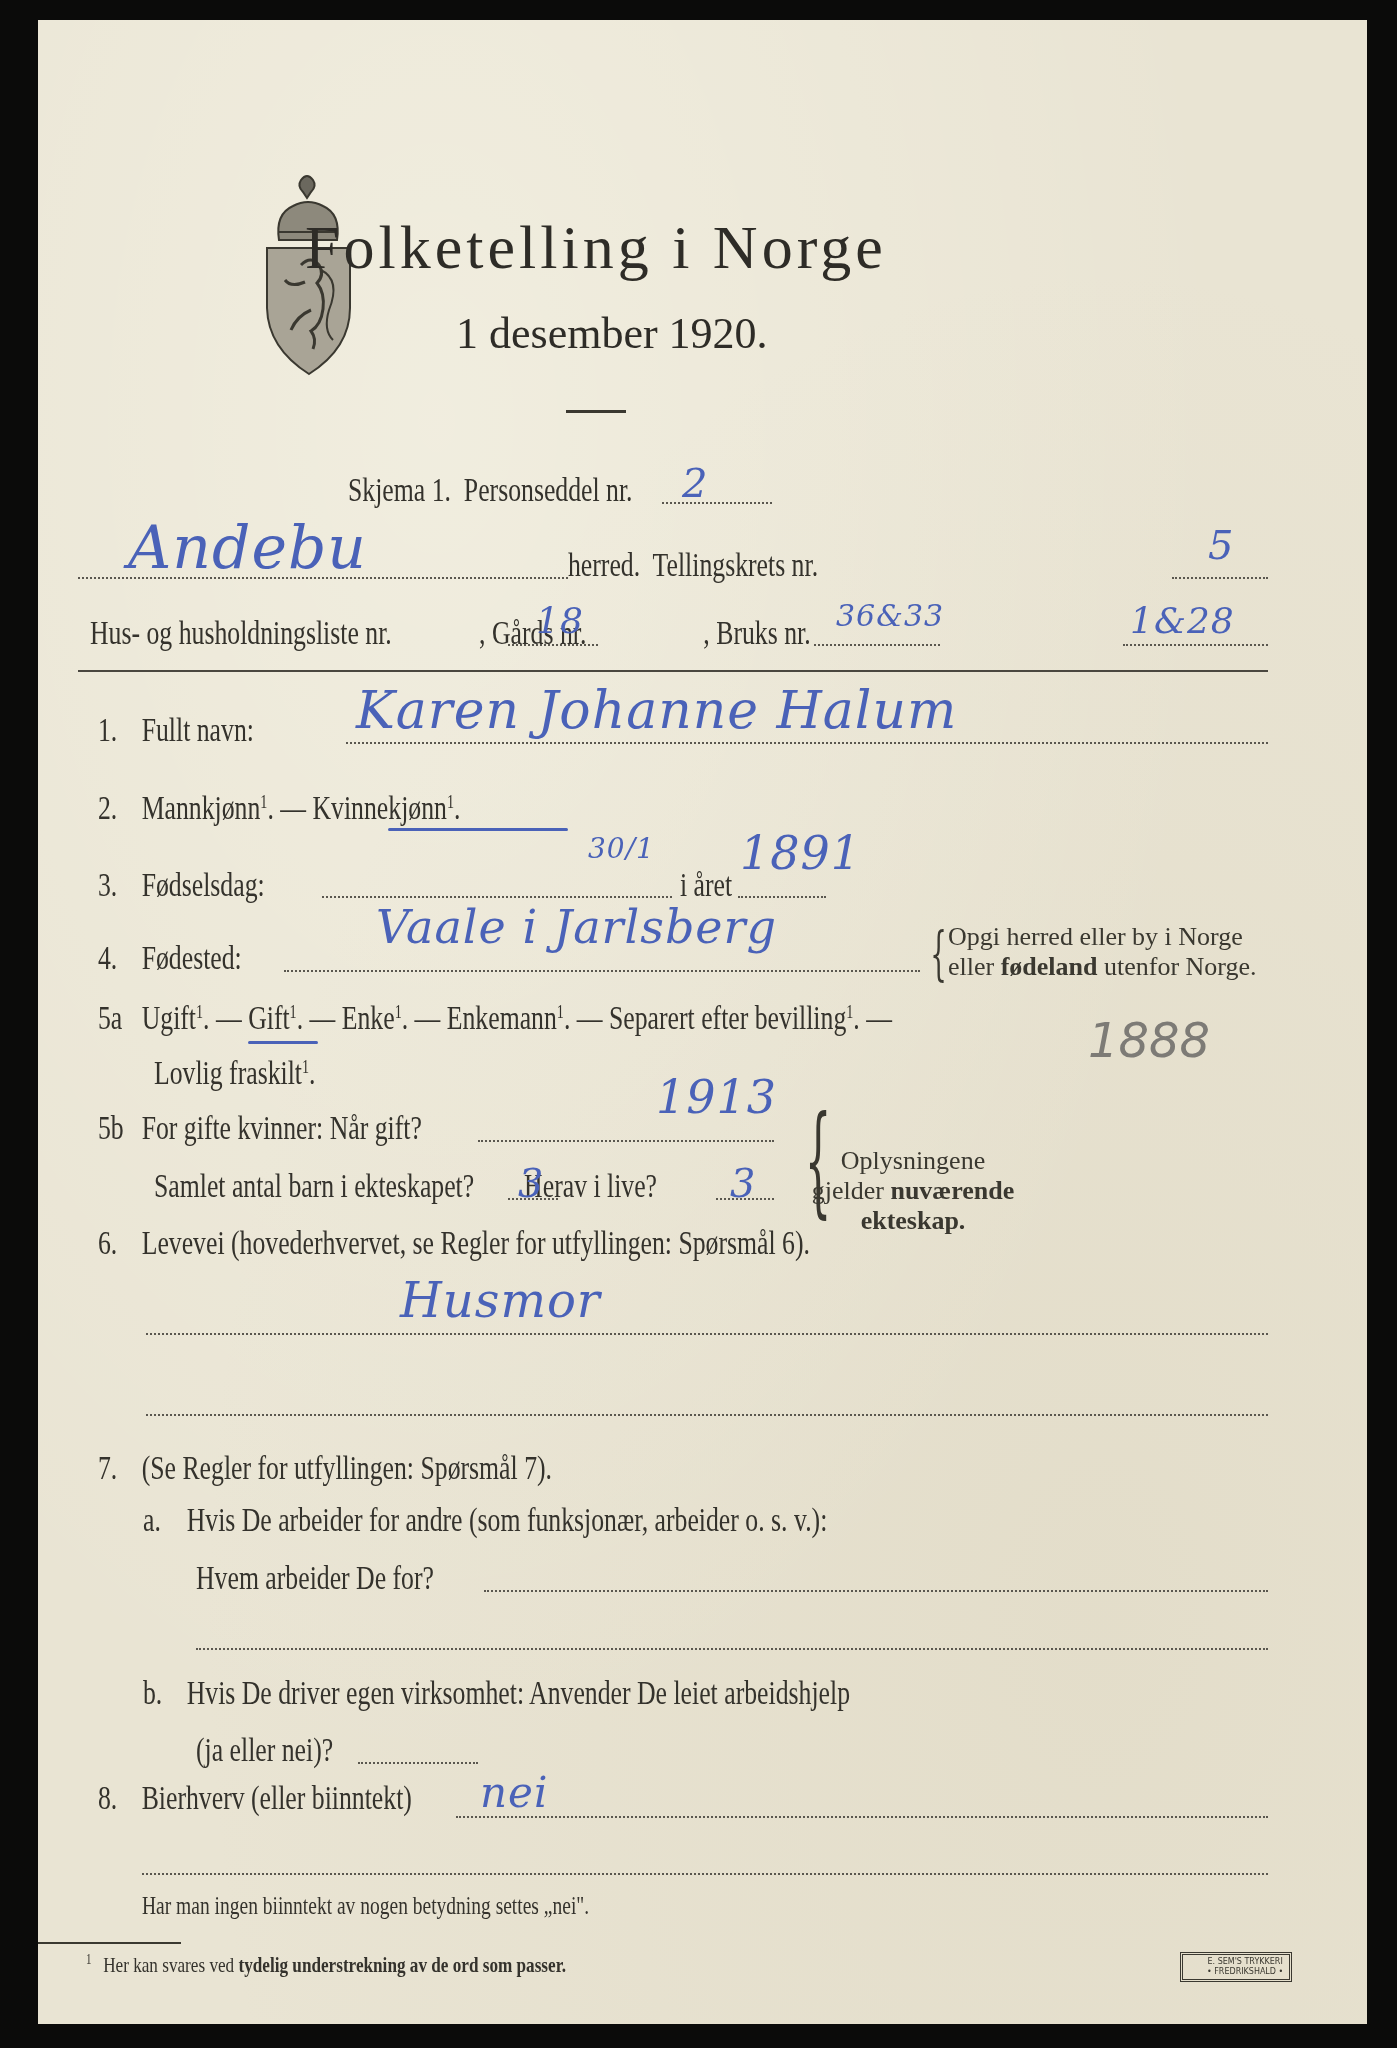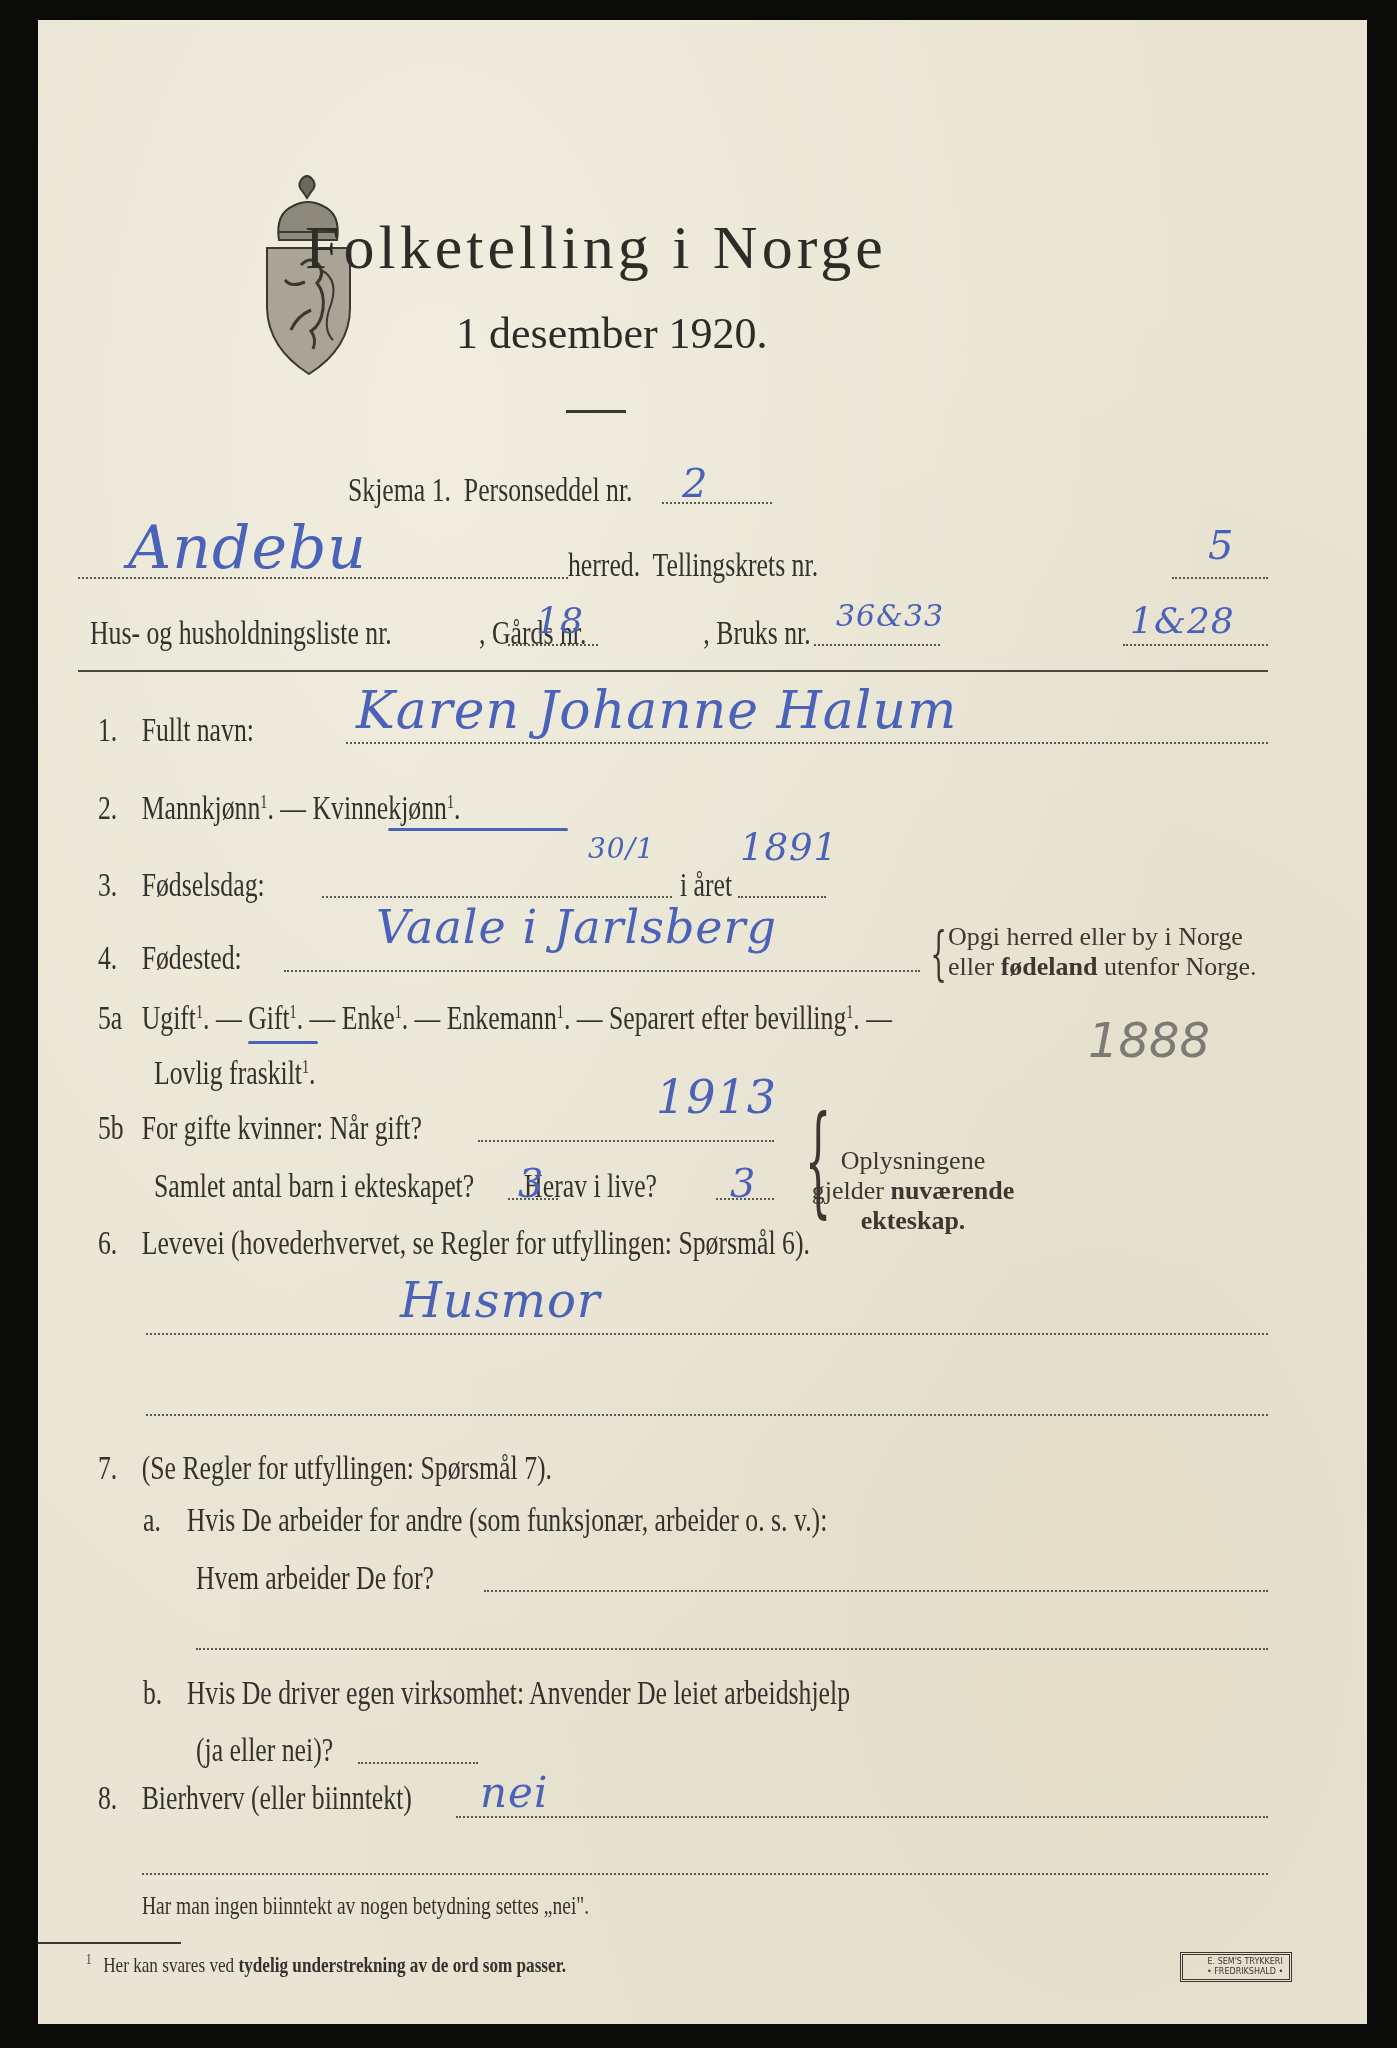--- a/index.html
+++ b/index.html
@@ -98,21 +98,21 @@
   </div>
   <div class="underline-ink" style="left:350px; top:808px; width:180px;"></div>
 
   <div class="abs print row" style="left:60px; top:847px;">
     <span class="cond"><span style="display:inline-block; width:56px;">3.</span><span>Fødselsdag:</span></span>
   </div>
   <div class="dots" style="left:284px; top:876px; width:350px;"></div>
   <div class="abs hand" style="left:550px; top:812px; font-size:28px;">30/1</div>
   <div class="abs print row" style="left:642px; top:847px;"><span class="cond">i året</span></div>
   <div class="dots" style="left:700px; top:876px; width:88px;"></div>
-  <div class="abs hand" style="left:702px; top:806px; font-size:37px;">1891</div>
+  <div class="abs hand" style="left:702px; top:806px; font-size:46px;">1891</div>
 
   <div class="abs print row" style="left:60px; top:920px;">
     <span class="cond"><span style="display:inline-block; width:56px;">4.</span><span>Fødested:</span></span>
   </div>
   <div class="dots" style="left:246px; top:950px; width:636px;"></div>
   <div class="abs hand" style="left:338px; top:880px; font-size:46px;">Vaale i Jarlsberg</div>
   <div class="brace" style="left:882px; top:900px; font-size:58px; transform:scaleX(0.45);">{</div>
   <div class="abs small" style="left:910px; top:902px; line-height:30px; color:#3a3830;">
     <div>Opgi herred eller by i Norge</div>
     <div><span>eller</span> <span class="bold">fødeland</span> <span>utenfor Norge.</span></div>

